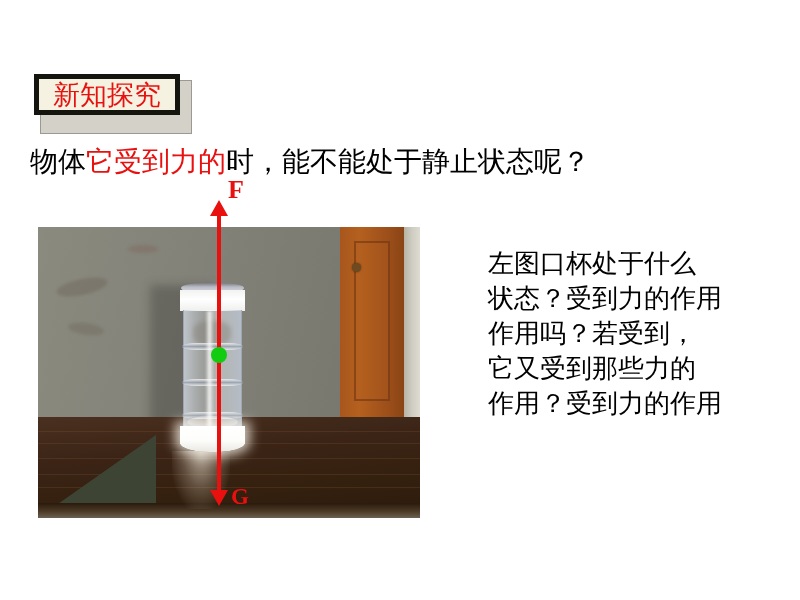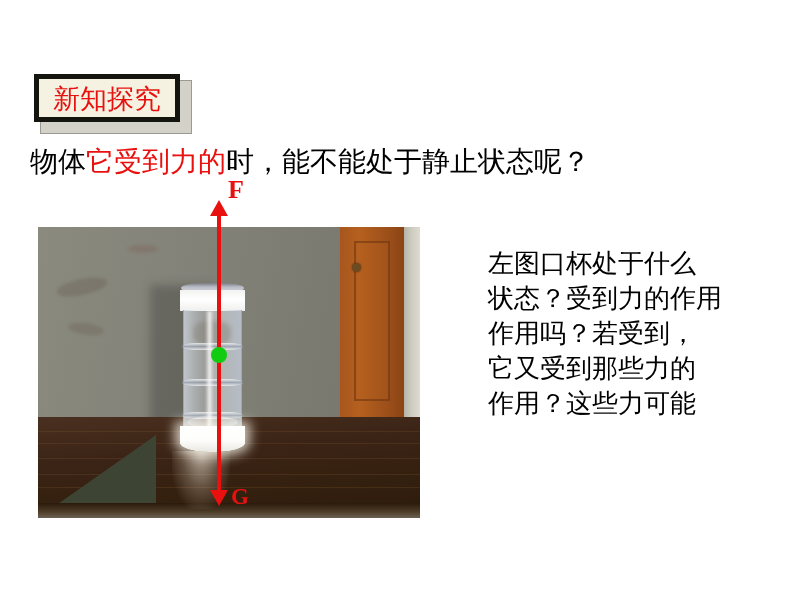--- a/index.html
+++ b/index.html
@@ -39,21 +39,21 @@
     height: 54px;
     background: #d4d2c8;
     border: 1px solid #9b9a92;
     box-sizing: border-box;
   }
   #title-badge {
     position: absolute;
     left: 0;
     top: 0;
     width: 146px;
-    height: 48px;
+    height: 41px;
     background: #f5f2e2;
     border: 5px solid #15150f;
     box-sizing: border-box;
     display: flex;
     align-items: center;
     justify-content: center;
   }
   #title-badge-text {
     color: #e8110f;
     font-size: 27px;
@@ -437,17 +437,17 @@
   <div id="force-down-head"></div>
   <div id="gravity-dot"></div>
   <div id="label-f">F</div>
   <div id="label-g">G</div>
 
   <div id="right-text">
     <span class="rt-line">左图口杯处于什么</span>
     <span class="rt-line">状态？受到力的作用</span>
     <span class="rt-line">作用吗？若受到，</span>
     <span class="rt-line">它又受到那些力的</span>
-    <span class="rt-line">作用？这些力可能</span>
+    <span class="rt-line">作用？受到力的作用</span>
   </div>
 
 
 </div>
 
 </body></html>

